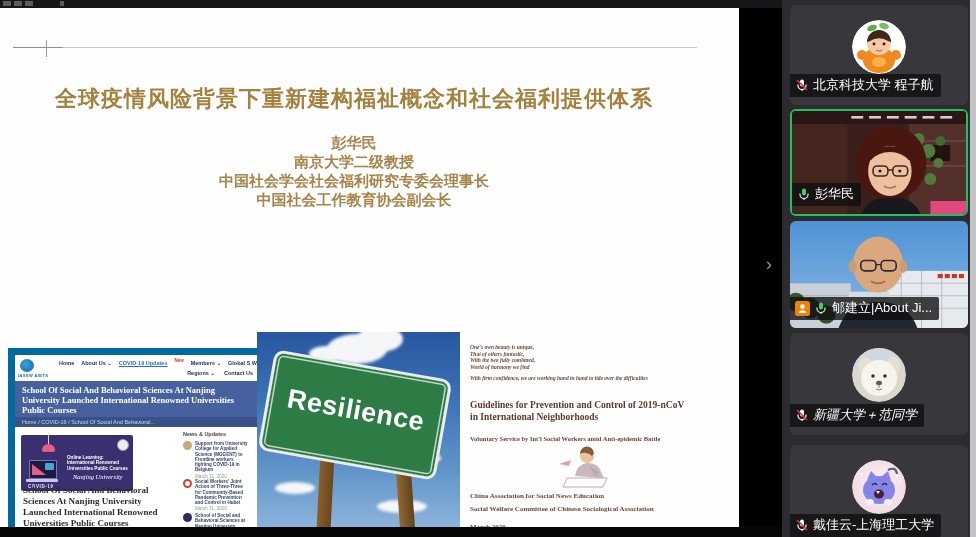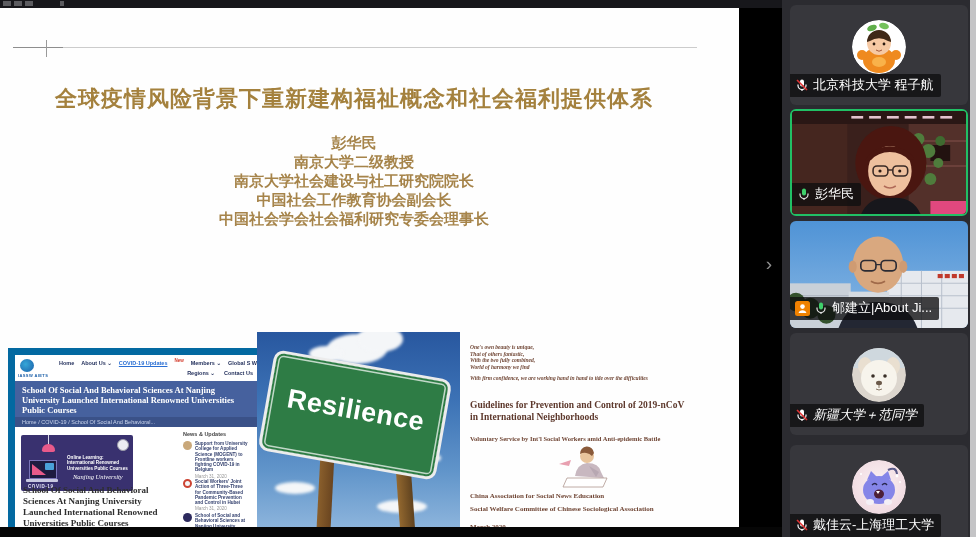--- a/index.html
+++ b/index.html
@@ -126,23 +126,22 @@
     <div class="slide">
       <div class="rule"></div>
       <div class="rule-dark"></div>
       <div class="tick"></div>
 
       <div class="slide-title">全球疫情风险背景下重新建构福祉概念和社会福利提供体系</div>
 
       <div class="speaker">
         <span>彭华民</span>
         <span>南京大学二级教授</span>
-        <span>南京大学社会建设与社工研究院院长</span>
+        <span>中国社会学会社会福利研究专委会理事长</span>
         <span>中国社会工作教育协会副会长</span>
-        <span>中国社会学会社会福利研究专委会理事长</span>
       </div>
 
 
       <div class="webshot">
         <span class="ws-logo"></span>
         <span class="ws-logo-text">IASSW AIETS</span>
         <div class="ws-links">
           <span>Home</span>
           <span>About Us ⌄</span>
           <span class="ws-link-covid">COVID-19 Updates</span>

